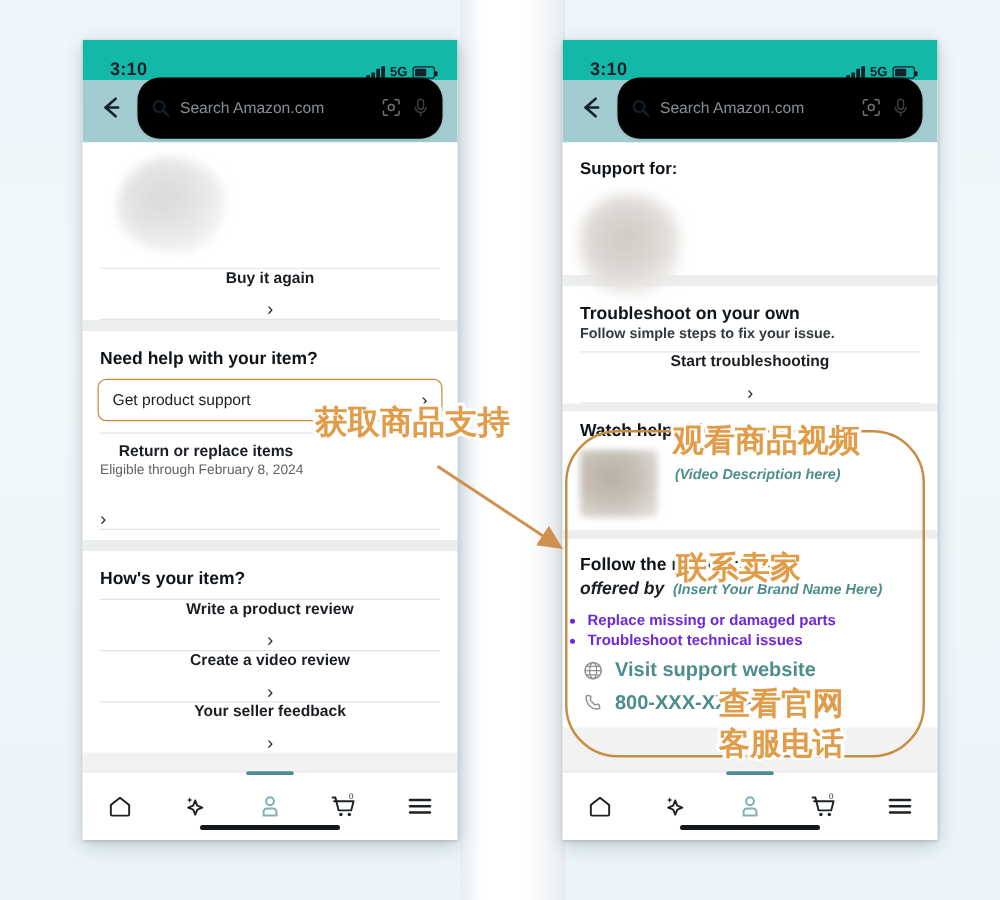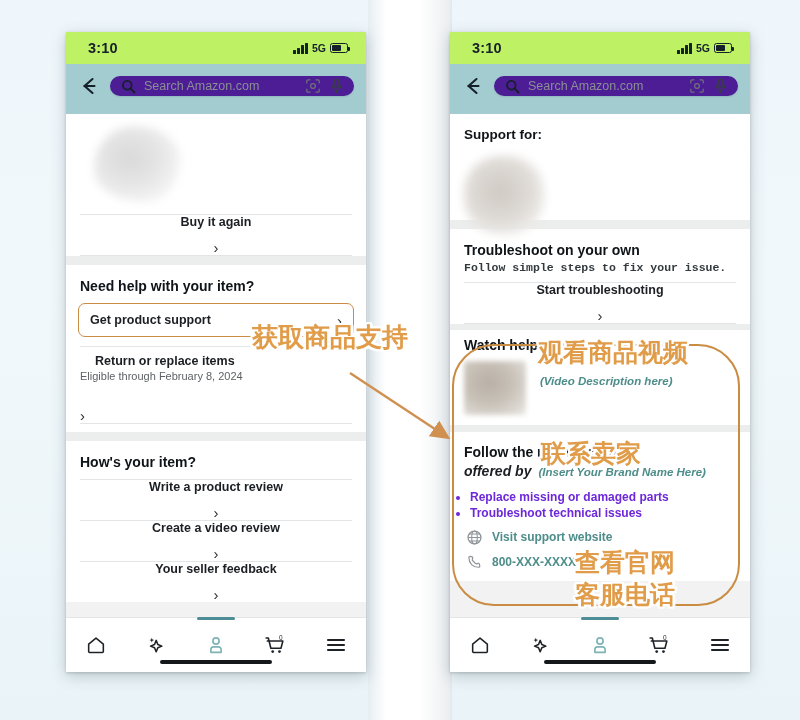--- a/index.html
+++ b/index.html
@@ -14,39 +14,39 @@
   .fold{position:absolute;left:368px;top:0;width:84px;height:720px;
     background:linear-gradient(90deg,#e6eef2 0%,#ffffff 22%,#ffffff 62%,#eceff1 96%,#e2e8ec 100%);}
 
   
   .phone{position:absolute;top:32px;width:300px;height:640px;
     background:#ffffff;overflow:hidden;
     box-shadow:0 4px 14px rgba(60,80,95,.28), 0 1px 3px rgba(0,0,0,.18);}
   #phone-left{left:66px;}
   #phone-right{left:450px;}
 
-  .statusbar{height:32px;background:#bef264;display:flex;align-items:center;
+  .statusbar{height:32px;background:#14b8a6;display:flex;align-items:flex-end;
     justify-content:space-between;padding:0 18px 0 22px;box-sizing:border-box;}
   .clock{font-size:14.5px;font-weight:bold;color:#17202a;letter-spacing:.2px;}
   .status-right{display:flex;align-items:center;gap:4px;}
   .bars{display:flex;align-items:flex-end;gap:1.5px;height:11px;}
   .bars i{display:block;width:2.5px;background:#16202a;border-radius:.5px;}
   .bars i:nth-child(1){height:4px}.bars i:nth-child(2){height:6px}
   .bars i:nth-child(3){height:8.5px}.bars i:nth-child(4){height:11px}
   .netlabel{font-size:10.5px;font-weight:bold;color:#16202a;}
   .batt{width:18px;height:10px;border:1.4px solid #16202a;border-radius:2.5px;
     position:relative;padding:1px;box-sizing:border-box;}
   .batt::after{content:"";position:absolute;right:-3.2px;top:2.6px;width:2px;height:4px;
     background:#16202a;border-radius:0 1px 1px 0;}
   .batt b{display:block;height:100%;width:62%;background:#16202a;border-radius:1px;}
 
   .searchbar{height:50px;background:#a3ccd1;display:flex;align-items:center;
     padding:0 12px 6px 10px;box-sizing:border-box;gap:8px;}
   .backarrow{width:26px;height:26px;flex:0 0 26px;position:relative;}
-  .searchfield{flex:1;height:20px;background:#4c1d95;border-radius:18px;
+  .searchfield{flex:1;height:49px;background:#000000;border-radius:18px;
     display:flex;align-items:center;padding:0 10px 0 11px;box-sizing:border-box;gap:8px;
     box-shadow:0 1px 2px rgba(0,0,0,.10);}
   .searchfield .ph{flex:1;font-size:12.5px;color:#8a8f94;}
   .si{flex:0 0 auto;display:flex;align-items:center;}
 
   .screen{height:558px;overflow:hidden;position:relative;background:#f2f2f2;}
 
   .card{background:#fff;}
   .sep-gap{height:9px;background:#eceded;}
   .hairline{height:1px;background:#e3e4e5;margin:0 14px;}
@@ -60,46 +60,46 @@
     filter:blur(5px);border-radius:45%;}
 
   .row{height:40px;display:flex;align-items:center;justify-content:space-between;
     padding:0 14px;box-sizing:border-box;flex-direction:column;}
   .row .lbl{font-size:12.5px;color:#1b1f23;font-weight:600;}
   .row .sub{font-size:11px;color:#5d6265;margin-top:2px;}
   .chev{color:#2b3034;font-size:15px;line-height:1;font-weight:400;}
 
   .sechead{font-size:14px;font-weight:bold;color:#0f1418;padding:13px 14px 9px;}
   .sechead.small{font-size:13.5px;}
-  .secsub{font-size:11.5px;color:#333a3e;padding:0 14px 8px;font-weight:600;font-family:Liberation Mono, monospace;}
+  .secsub{font-size:11.5px;color:#333a3e;padding:0 14px 8px;font-weight:600;}
 
   .hl-box{margin:0 12px;border:1.6px solid #c98c43;border-radius:7px;
     height:34px;display:flex;align-items:center;justify-content:space-between;
     padding:0 11px;box-sizing:border-box;background:#fff;}
-  .hl-box .lbl{font-size:12.5px;color:#1b1f23;font-weight:700;text-align:center;}
+  .hl-box .lbl{font-size:12.5px;color:#1b1f23;font-weight:400;text-align:center;}
 
   .tworow{padding:7px 14px 9px;}
   .tworow .lbl{font-size:12.5px;color:#1b1f23;font-weight:600;padding-left:15px;}
 
   
   .navbar{position:absolute;left:0;bottom:0;width:300px;height:54px;background:#fff;
     border-top:1px solid #e3e4e5;display:flex;align-items:center;}
   .navitem{flex:1;display:flex;align-items:center;justify-content:center;height:100%;
     position:relative;}
   .navitem.active::before{content:"";position:absolute;top:-1px;left:50%;
     transform:translateX(-50%);width:38px;height:3px;background:#4d8d95;border-radius:2px;}
   .homebar{position:absolute;left:50%;transform:translateX(-50%);bottom:8px;
     width:112px;height:4.5px;background:#14181b;border-radius:3px;}
 
   
   .teal-it{font-size:11.5px;color:#4d8d8a;font-style:italic;font-weight:bold;}
   .bullets{padding:3px 14px 2px;margin:0;}
   .bullets li{font-size:12px;color:#6d28d9;font-weight:600;margin:2.5px 0 2.5px 6px;}
   .linkrow{display:flex;align-items:center;gap:9px;padding:4px 16px;}
-  .linkrow span.t{font-size:12px;color:#4d8d8a;font-weight:600;}
+  .linkrow span.t{font-size:16px;color:#4d8d8a;font-weight:600;}
 
   .videorow{display:flex;align-items:flex-start;padding:6px 14px 10px;gap:14px;}
   .thumb{width:62px;height:54px;border-radius:3px;
     background:radial-gradient(ellipse at 40% 40%, #b9b0a6 0%, #c8c1b8 45%, #ddd9d3 80%, #ececea 100%);
     filter:blur(2.6px);}
 
   
   .overlay{position:absolute;inset:0;pointer-events:none;}
   .cn{position:absolute;font-family:"DejaVu Sans","Liberation Sans",sans-serif;
     font-weight:bold;color:#e09c49;white-space:nowrap;

